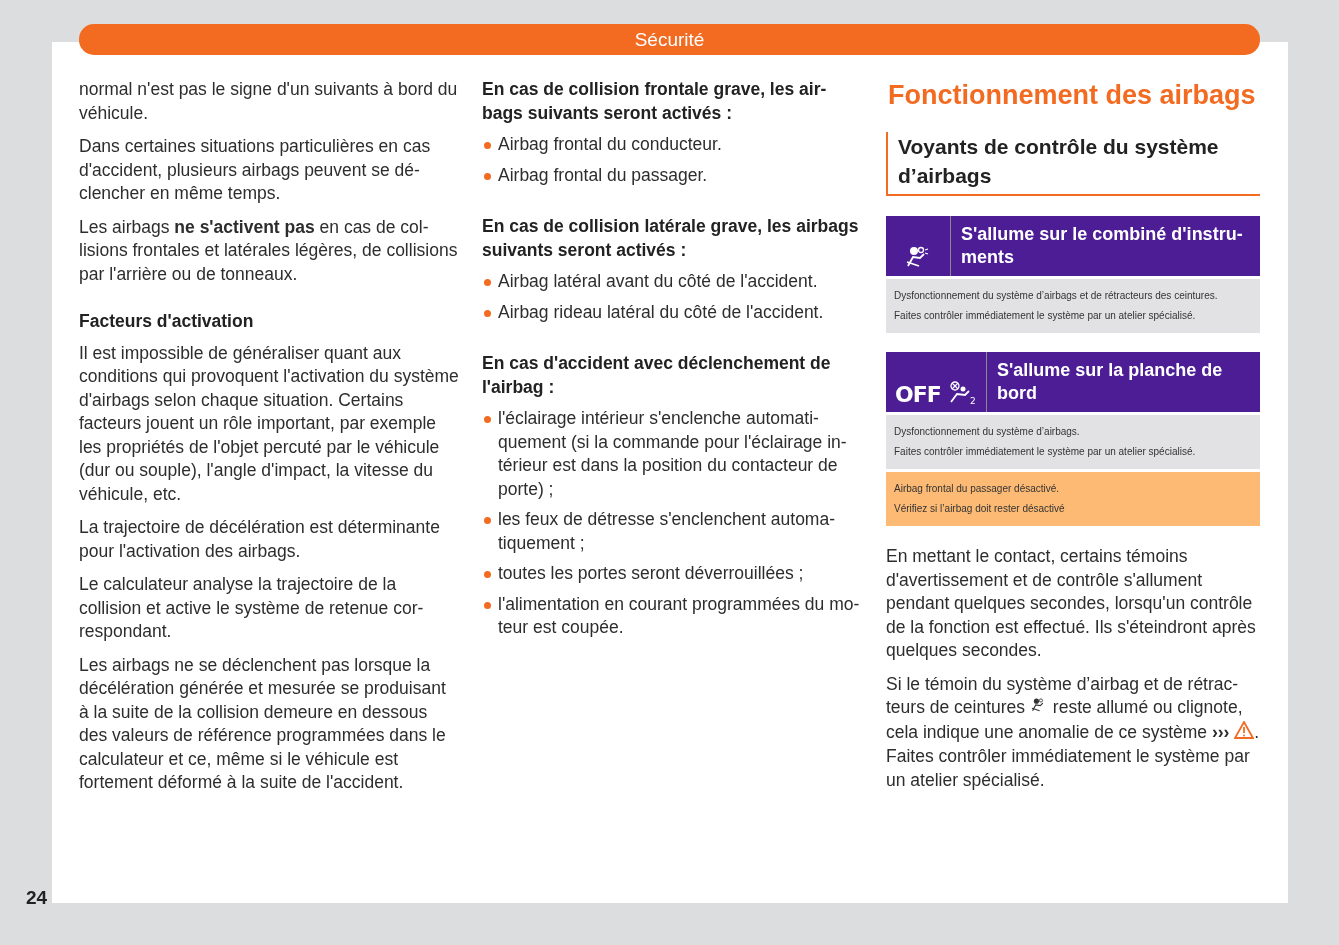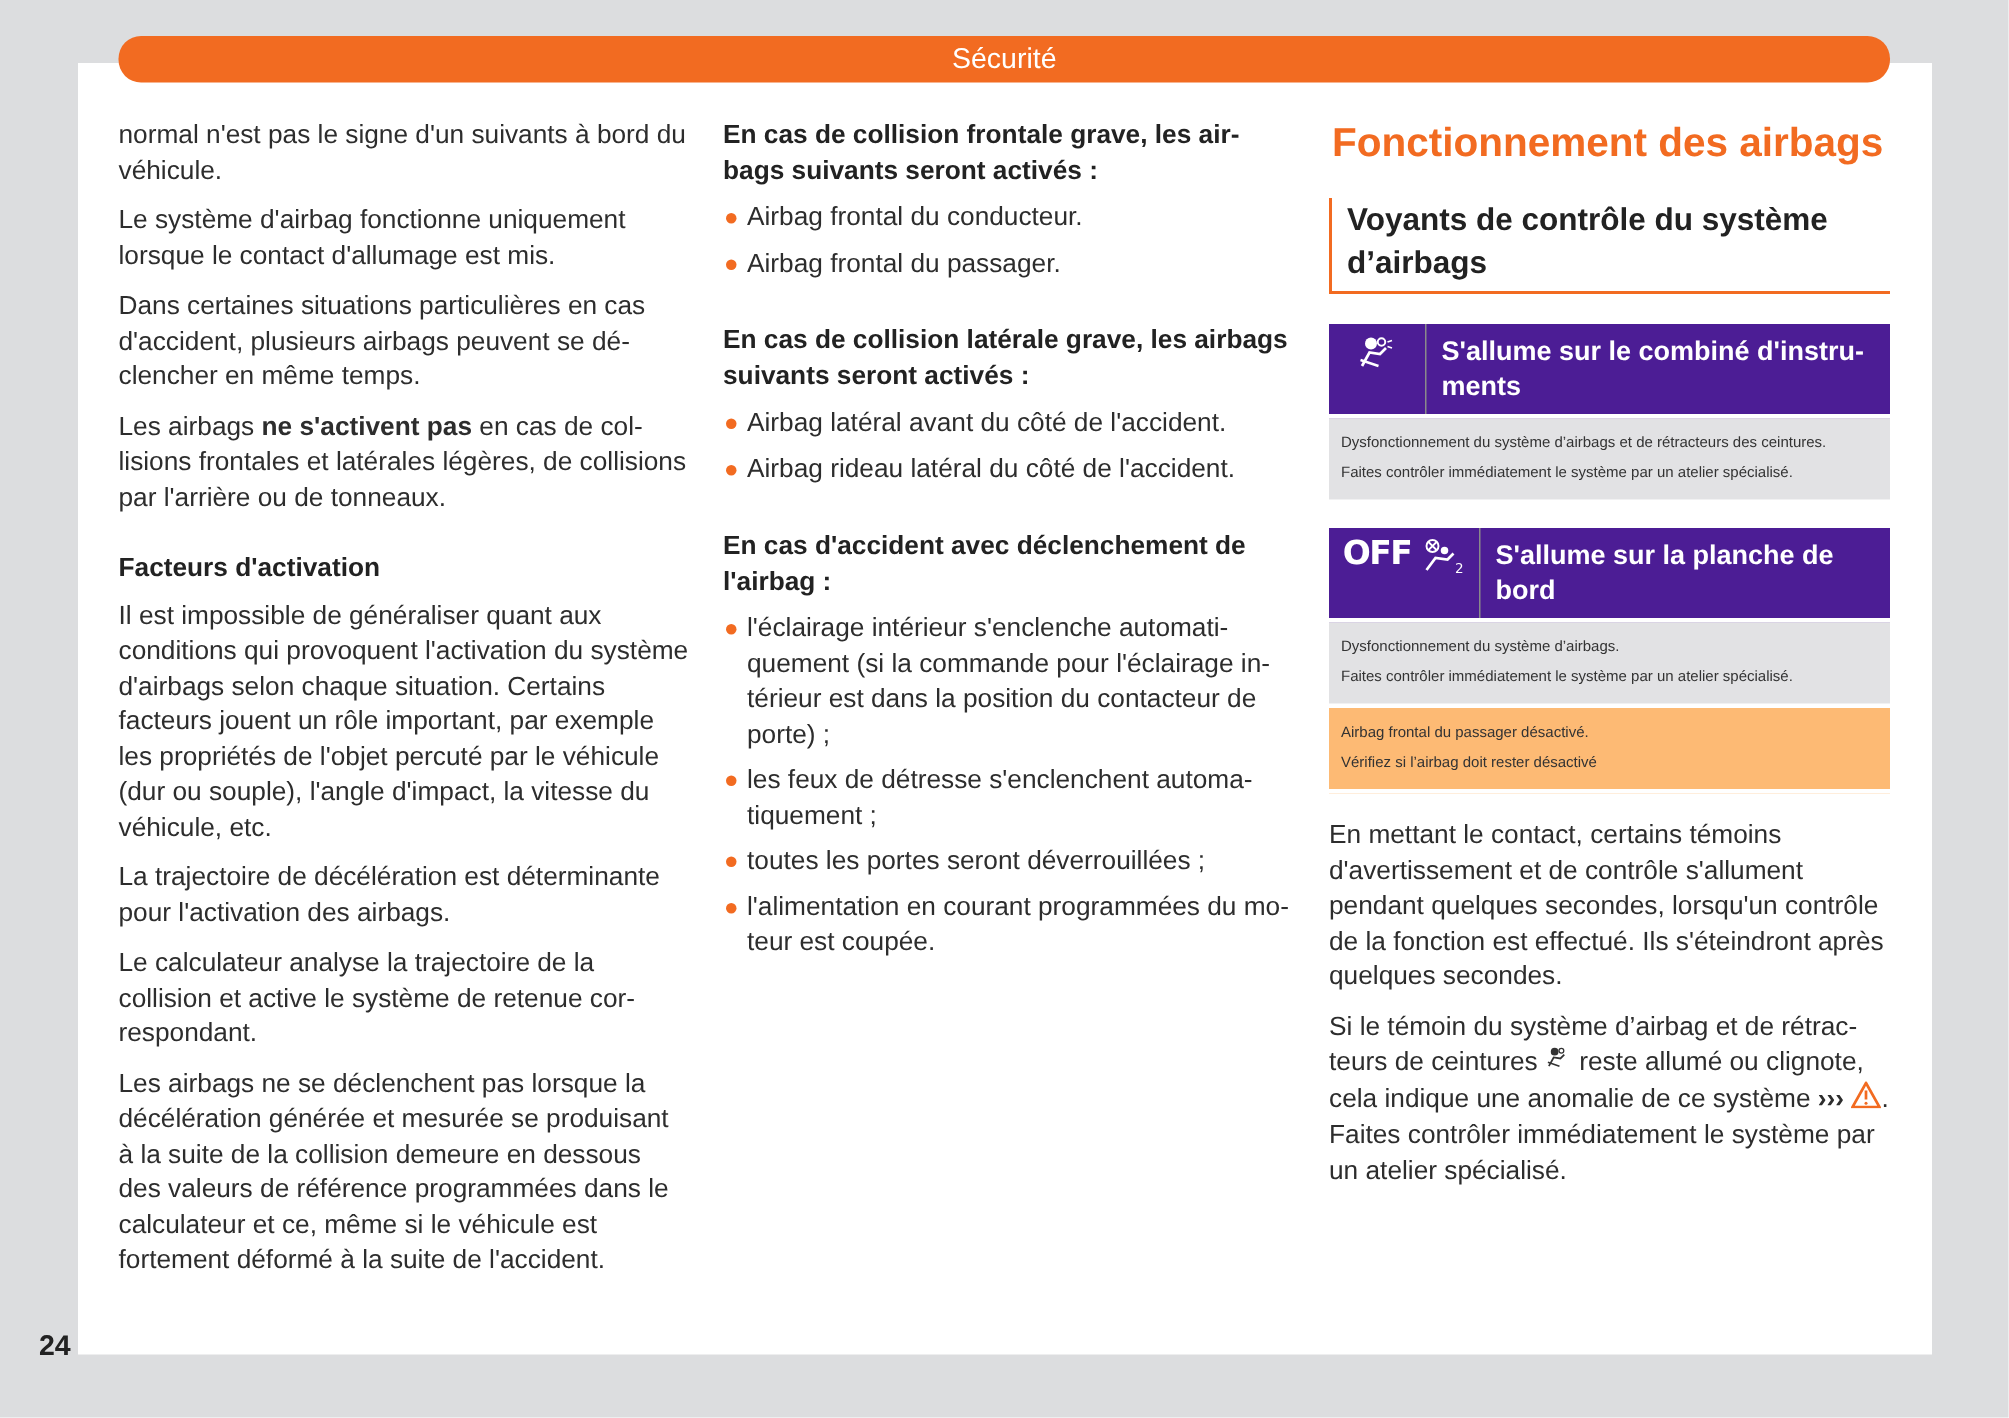--- a/index.html
+++ b/index.html
@@ -29,40 +29,39 @@
   li { position: relative; padding-left: 16px; margin-bottom: 7px; }
   li .bullet { position: absolute; left: 2px; top: 9px; width: 7px; height: 7px; border-radius: 50%; background: #f26b21; }
   .gap { height: 18px; }
   .main-title { color: #f26b21; font-weight: bold; font-size: 27px; line-height: 34px; margin: 0 0 20px 2px; }
   .section-title {
     border-left: 2px solid #f26b21; border-bottom: 2px solid #f26b21; padding: 0 0 4px 10px;
     font-weight: bold; font-size: 21px; line-height: 29px; color: #222; margin-bottom: 20px;
   }
   .warn-table { margin-bottom: 16px; }
   .warn-head { display: flex; background: #4c1d95; color: #fff; border-bottom: 3px solid #fff; }
-  .warn-icon-cell { width: 64px; display: flex; align-items: flex-start; justify-content: center; border-right: 1px solid #8a8a8a; padding: 6px 0; }
+  .warn-icon-cell { width: 64px; display: flex; align-items: flex-end; justify-content: center; border-right: 1px solid #8a8a8a; padding: 6px 0; }
   .warn-icon-cell.wide { width: 100px; }
   .warn-head-text { font-weight: bold; font-size: 18px; line-height: 23px; padding: 7px 10px; flex: 1; }
   .warn-row { background: #e2e2e4; font-size: 10px; line-height: 20px; padding: 7px 8px; color: #333; border-bottom: 3px solid #fff; }
   .warn-row.light { background: #fdba74; }
   .off-text { font-weight: bold; font-size: 22px; color: #fff; margin-right: 6px; letter-spacing: -1px; font-family: "DejaVu Sans", sans-serif; }
   .inline-icon { display: inline-block; vertical-align: middle; }
 </style>
 </head>
 <body>
 
 <div class="page"></div>
 <div class="header-bar">
   <span>Sécurité</span>
 </div>
 <div class="page-number">24</div>
 
 <div class="col col1">
   <p>normal n'est pas le signe d'un suivants à bord du véhicule.</p>
-  <p>Le système d'airbag fonctionne uniquement lorsque le contact d'allumage est mis.</p>
   <p>Dans certaines situations particulières en cas d'accident, plusieurs airbags peuvent se dé­clencher en même temps.</p>
   <p><span>Les airbags </span><b>ne s'activent pas</b><span> en cas de col­lisions frontales et latérales légères, de colli­sions par l'arrière ou de tonneaux.</span></p>
   <div class="subhead">Facteurs d'activation</div>
   <p>Il est impossible de généraliser quant aux conditions qui provoquent l'activation du sys­tème d'airbags selon chaque situation. Cer­tains facteurs jouent un rôle important, par exemple les propriétés de l'objet percuté par le véhicule (dur ou souple), l'angle d'impact, la vitesse du véhicule, etc.</p>
   <p>La trajectoire de décélération est détermi­nante pour l'activation des airbags.</p>
   <p>Le calculateur analyse la trajectoire de la collision et active le système de retenue cor­respondant.</p>
   <p>Les airbags ne se déclenchent pas lorsque la décélération générée et mesurée se produi­sant à la suite de la collision demeure en des­sous des valeurs de référence programmées dans le calculateur et ce, même si le véhicule est fortement déformé à la suite de l'acci­dent.</p>
 </div>
 
 <div class="col col2">

